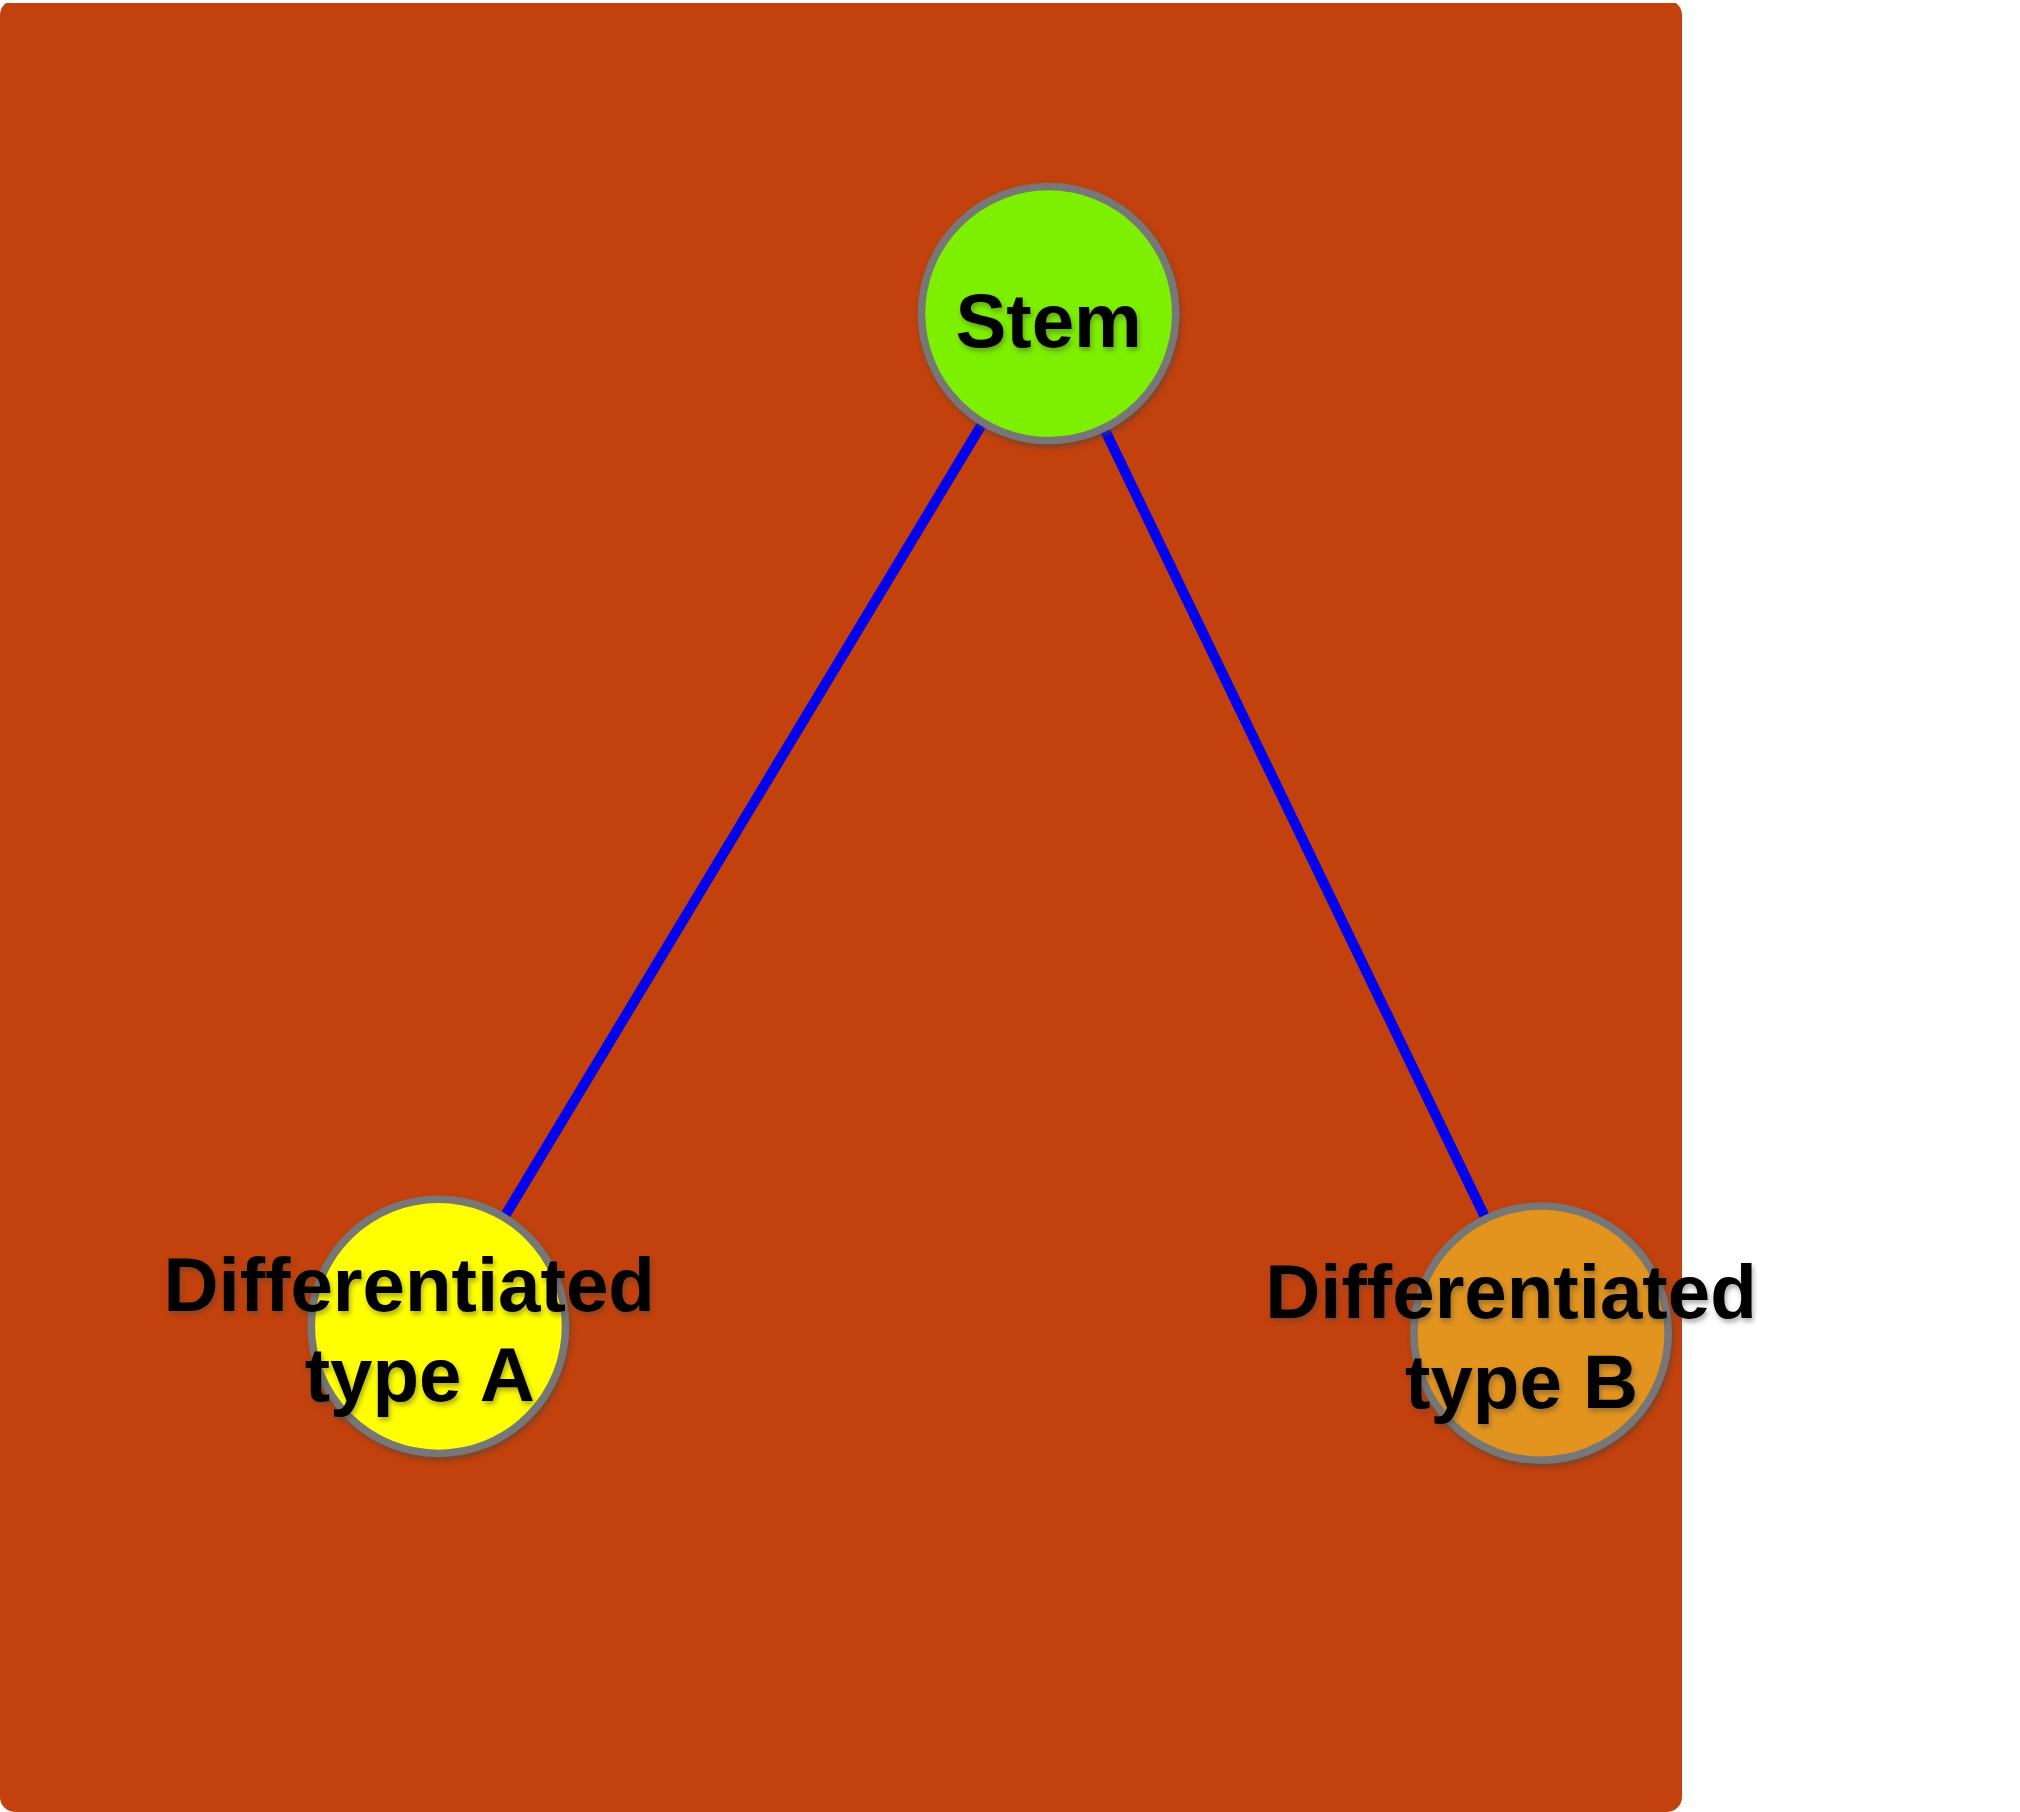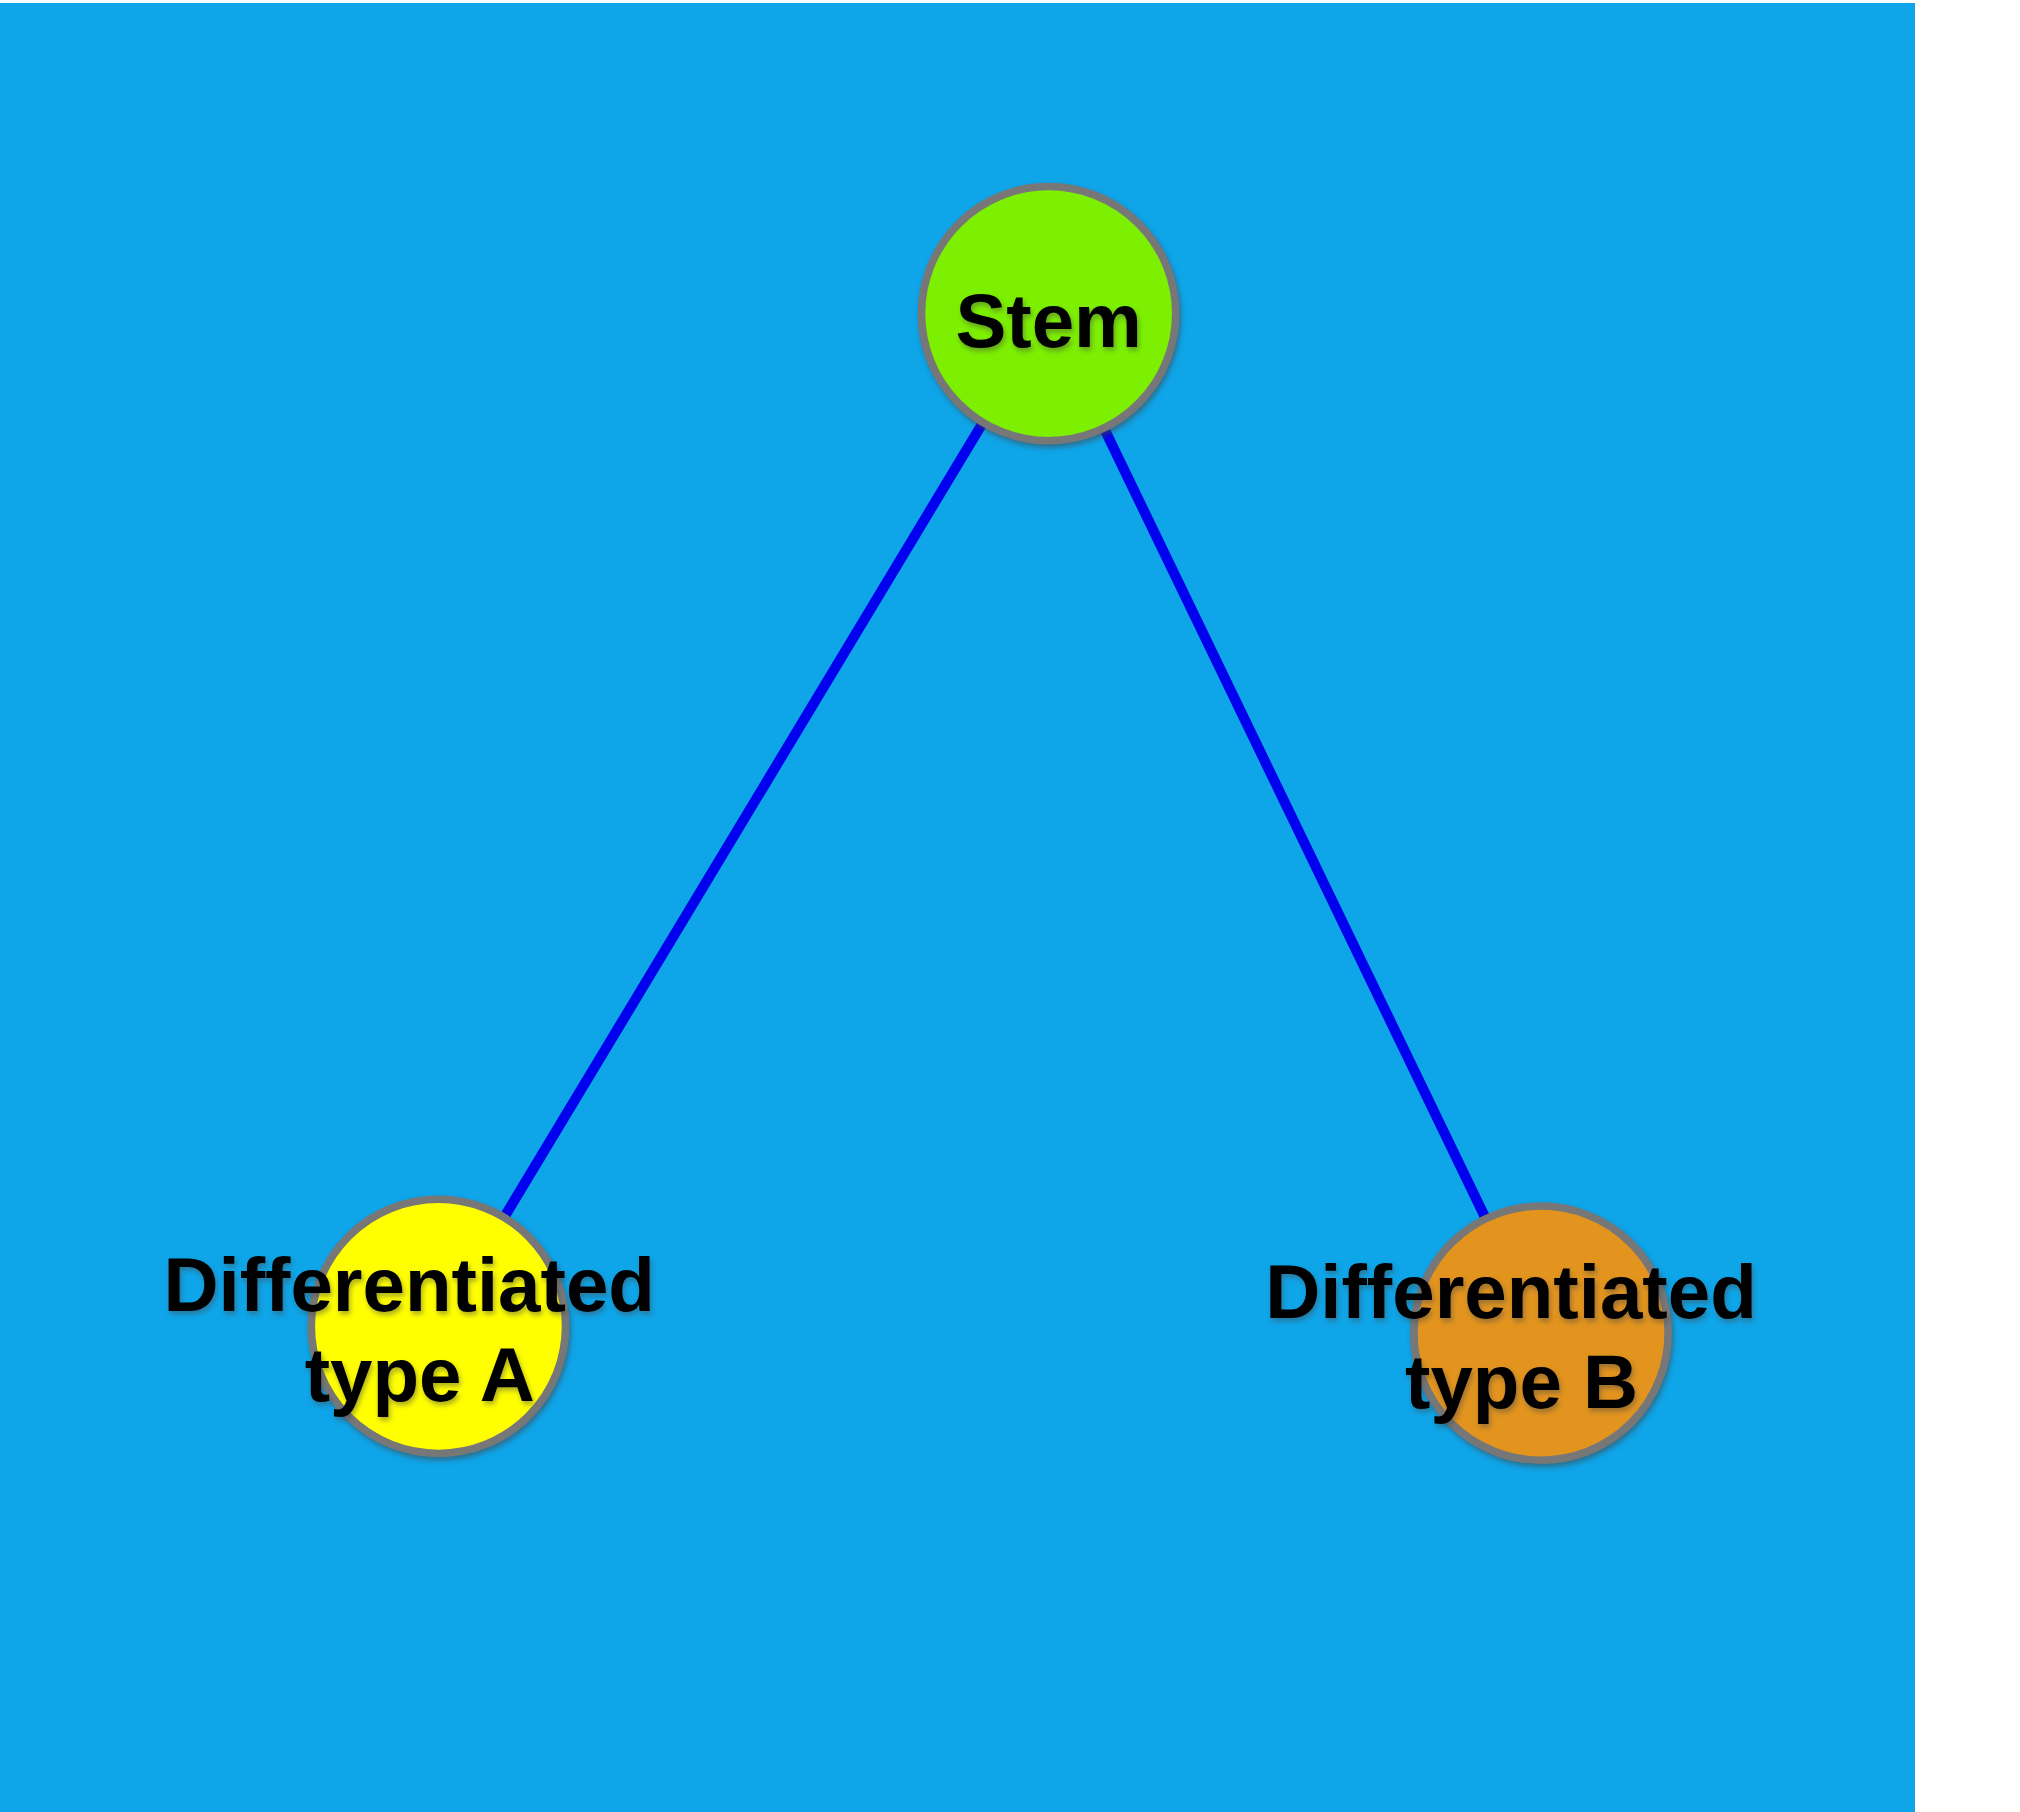--- a/index.html
+++ b/index.html
@@ -5,23 +5,24 @@
   html, body {
     margin: 0;
     padding: 0;
     width: 2021px;
     height: 1812px;
     overflow: hidden;
     font-family: "Liberation Sans", sans-serif;
   }
   .stage {
     position: relative;
-    width: 1915px;
+    width: 1682px;
     height: 1812px;
-    background: #0ea5e9;
+    background: #c2410c;
+    border-radius: 15px;
   }
   .top-strip {
     position: absolute;
     top: 0; left: 0;
     width: 100%;
     height: 3.4px;
     background: #ffffff;
   }
   svg.graph {
     position: absolute;

